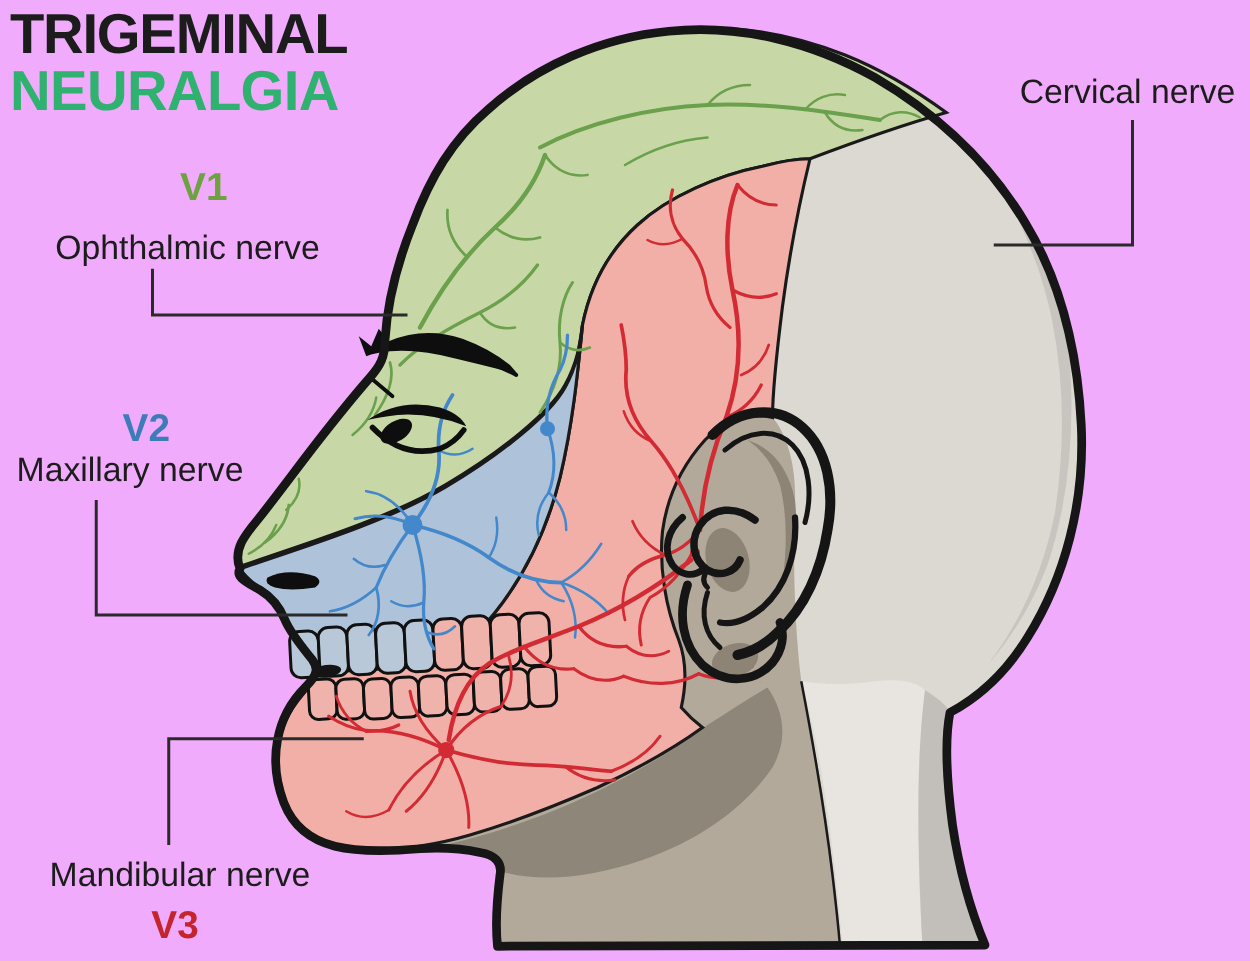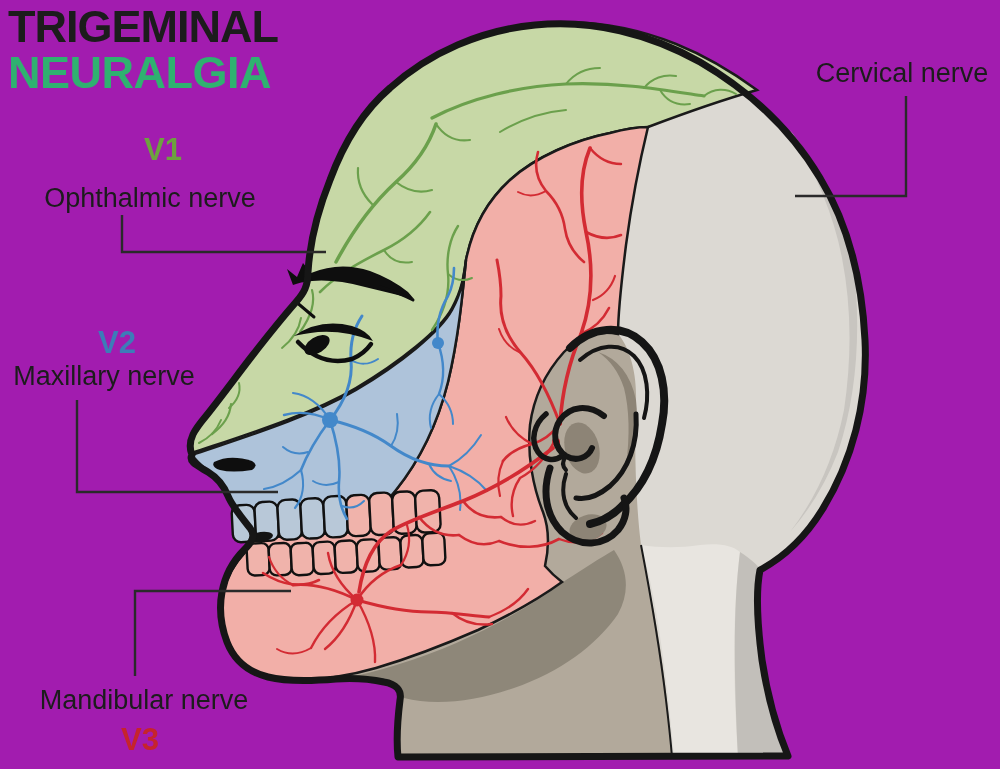--- a/index.html
+++ b/index.html
@@ -1,16 +1,16 @@
 <!DOCTYPE html>
 <html><head>
 <meta charset="utf-8">
 <style>
   html,body{margin:0;padding:0;background:#ffffff;}
-  #stage{position:relative;width:1000px;height:769px;background:#a21caf;overflow:hidden;}
+  #stage{position:relative;width:1000px;height:769px;background:#f0abfc;overflow:hidden;}
   svg{display:block;}
   svg text{font-family:"Liberation Sans","DejaVu Sans",sans-serif;}
   .title1{font-size:45px;font-weight:800;letter-spacing:-1px;}
   .title2{font-size:45px;font-weight:800;letter-spacing:-0.5px;}
   .vlabel{font-size:31px;font-weight:800;}
   .nlabel{font-size:27px;font-weight:400;fill:#1c1c1c;}
   .nerve{fill:none;stroke-linecap:round;stroke-linejoin:round;}
   .leader{fill:none;stroke:#2a2a2a;stroke-width:2.4;}
   .feat{stroke-linecap:round;stroke-linejoin:round;}
 </style>

